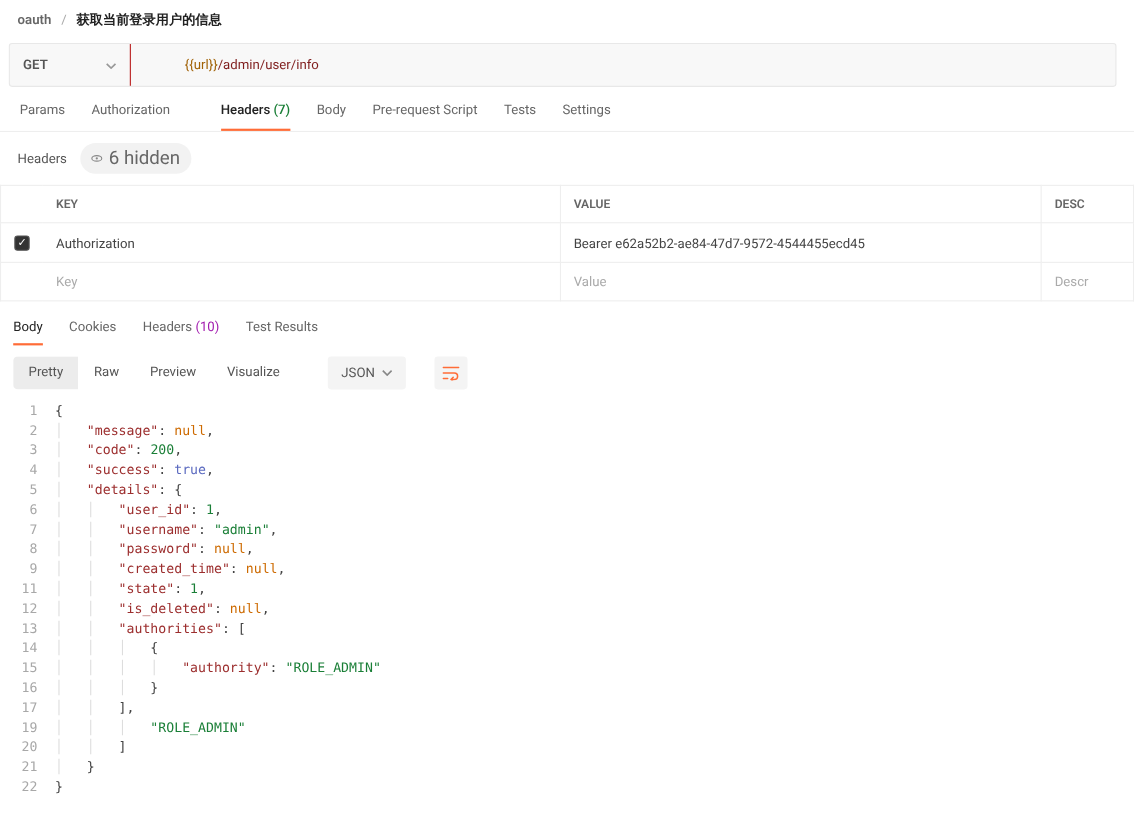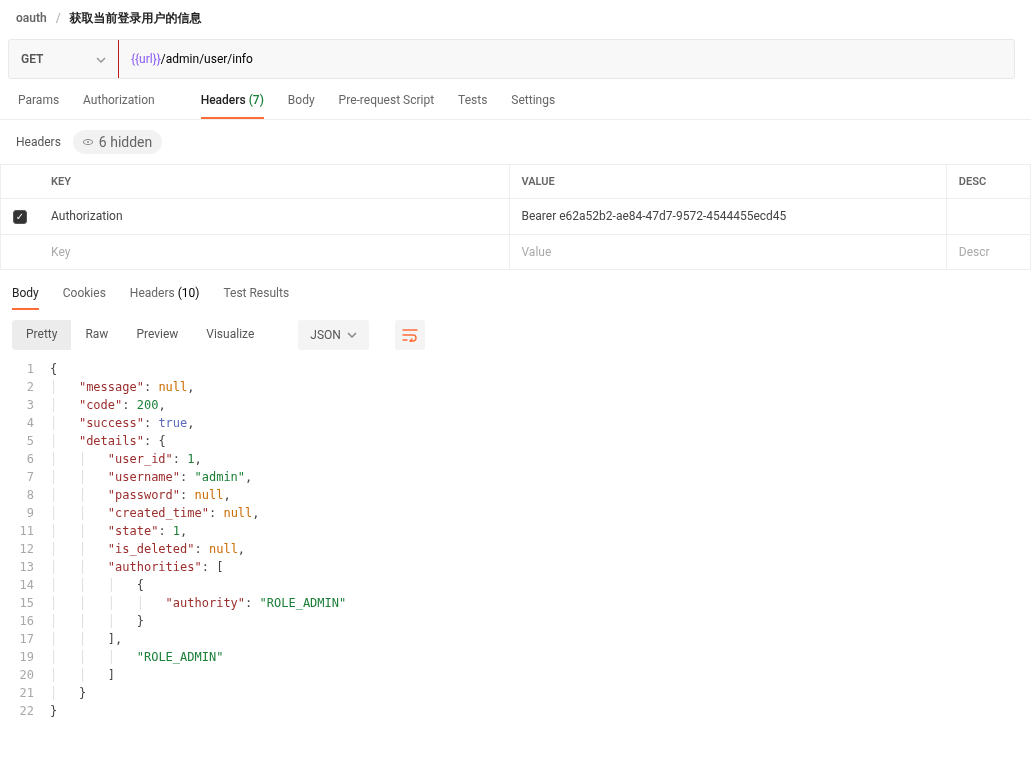--- a/index.html
+++ b/index.html
@@ -5,43 +5,43 @@
 * { margin:0; padding:0; box-sizing:border-box; }
 body { font-family:-apple-system,BlinkMacSystemFont,"Segoe UI",Roboto,sans-serif; font-size:12px; color:#282828; background:#fff; }
 .breadcrumb { padding:10px 16px 12px 16px; font-size:12px; color:#666; font-weight:600; }
 .breadcrumb span.sep { color:#aaa; padding:0 6px; font-weight:400; }
 .breadcrumb .bc1 { color:#666; }
 .breadcrumb .bc2 { color:#222; }
 .urlbar { display:flex; align-items:center; height:40px; border:1px solid #e8e8e8; background:#f8f8f8; margin:0 16px 0 8px; border-radius:3px; }
 .method { width:110px; padding:0 12px; display:flex; align-items:center; justify-content:space-between; font-weight:600; color:#555; border-right:1px solid #b91c1c; height:100%; }
 .method .chev { color:#999; }
 .url { flex:1; padding:0 12px; }
-.url .var { color:#8b5cf6; }
-.url .path { color:#000000; }
+.url .var { color:#a16207;margin-left:37px; }
+.url .path { color:#7f1d1d; }
 .reqtabs { display:flex; gap:24px; padding:14px 16px 0 18px; border-bottom:1px solid #eee; }
 .reqtab { padding-bottom:10px; color:#666; cursor:pointer; }
 .reqtab.active { color:#222; border-bottom:2px solid #ff6c37; font-weight:500;margin-left:22px; }
 .reqtab .count { color:#1a7f37; }
 .subhead { display:flex; align-items:center; gap:12px; padding:10px 16px; }
 .subhead .lbl { color:#555; }
-.pill { background:#f2f2f2; padding:4px 10px; border-radius:30px; display:flex; align-items:center; gap:6px; color:#666; font-size:14px; }
+.pill { background:#f2f2f2; padding:4px 10px; border-radius:30px; display:flex; align-items:center; gap:6px; color:#666; font-size:17px; }
 .eye { display:inline-block;width:10px;height:6px;border:1px solid #888;border-radius:50%;position:relative; }
 .eye::after { content:"";position:absolute;top:1px;left:3px;width:2px;height:2px;background:#888;border-radius:50%; }
 .tbl { width:100%; border-collapse:collapse; }
 .tbl th { text-align:left; background:#fff; border:1px solid #eee; padding:10px 12px; font-weight:600; font-size:11px; color:#666; }
 .tbl th:first-child, .tbl td:first-child { width:36px; border-right:none; }
 .tbl td { border:1px solid #eee; padding:10px 12px; color:#444; }
 .tbl td:first-child { border-right:none; text-align:center; }
 .tbl th:nth-child(2), .tbl td:nth-child(2) { border-left:none; width:470px; }
 .tbl .ph { color:#aaa; }
 .chk { width:14px;height:14px;border:1px solid #555;border-radius:3px;display:inline-flex;align-items:center;justify-content:center;background:#333;color:#fff;font-size:10px; }
 .resptabs { display:flex; gap:24px; padding:16px 16px 0 12px; }
 .resptab { padding-bottom:8px; color:#666; cursor:pointer; }
 .resptab.active { color:#222; border-bottom:2px solid #ff6c37; }
-.resptab .count { color:#000000; }
+.resptab .count { color:#a21caf; }
 .viewbar { display:flex; gap:12px; padding:10px 12px 6px 12px; }
 .viewseg { display:flex; border-radius:4px; overflow:hidden; }
 .viewbtn { padding:7px 14px; background:#fff; color:#555; cursor:pointer; }
 .viewbtn.active { background:#ececec; }
 .jsonsel { margin-left:18px; padding:7px 12px; background:#f4f4f4; border-radius:3px; display:flex; align-items:center; gap:6px; color:#555; }
 .wrapbtn { margin-left:14px; width:30px; height:30px; background:#f4f4f4; border-radius:3px; display:flex; align-items:center; justify-content:center; color:#ff6c37; }
 .code { padding:4px 12px 12px 6px; font-family:Menlo,Monaco,Consolas,monospace; font-size:12px; line-height:1.5; }
 .codeline { display:flex; }
 .ln { width:44px; text-align:right; color:#a8a8a8; padding-right:16px; user-select:none; }
 .ct { white-space:pre; }

